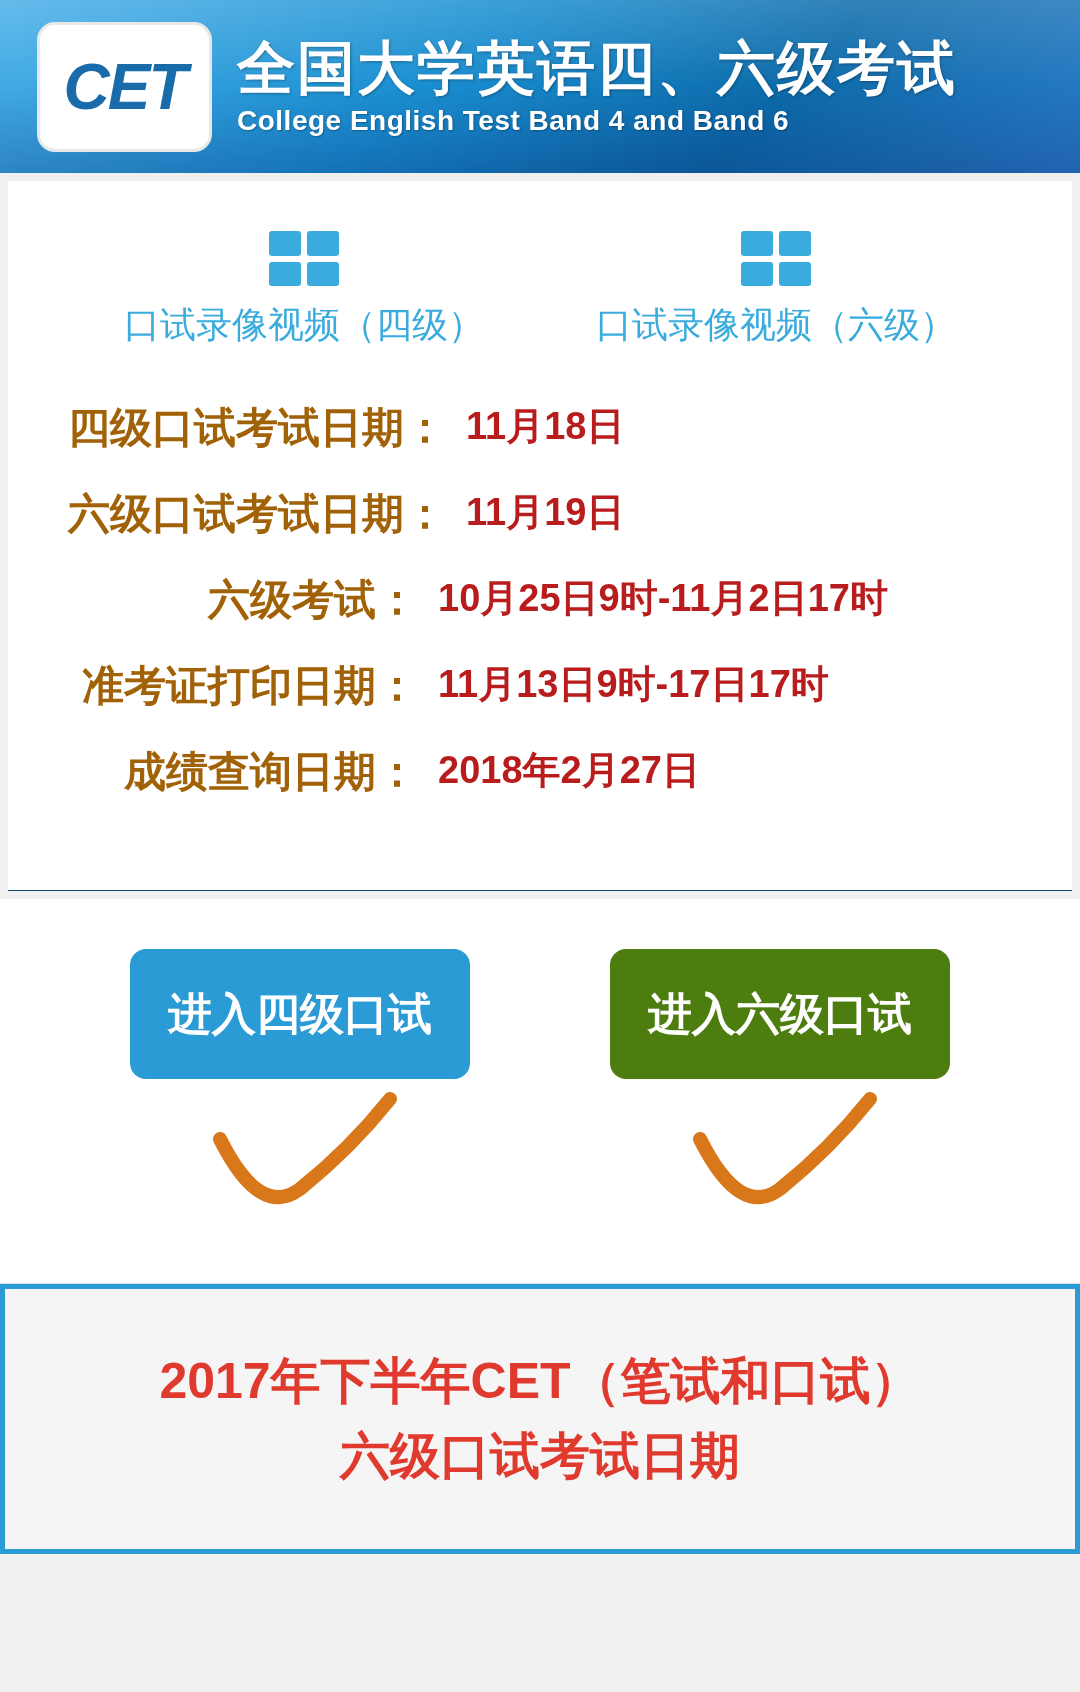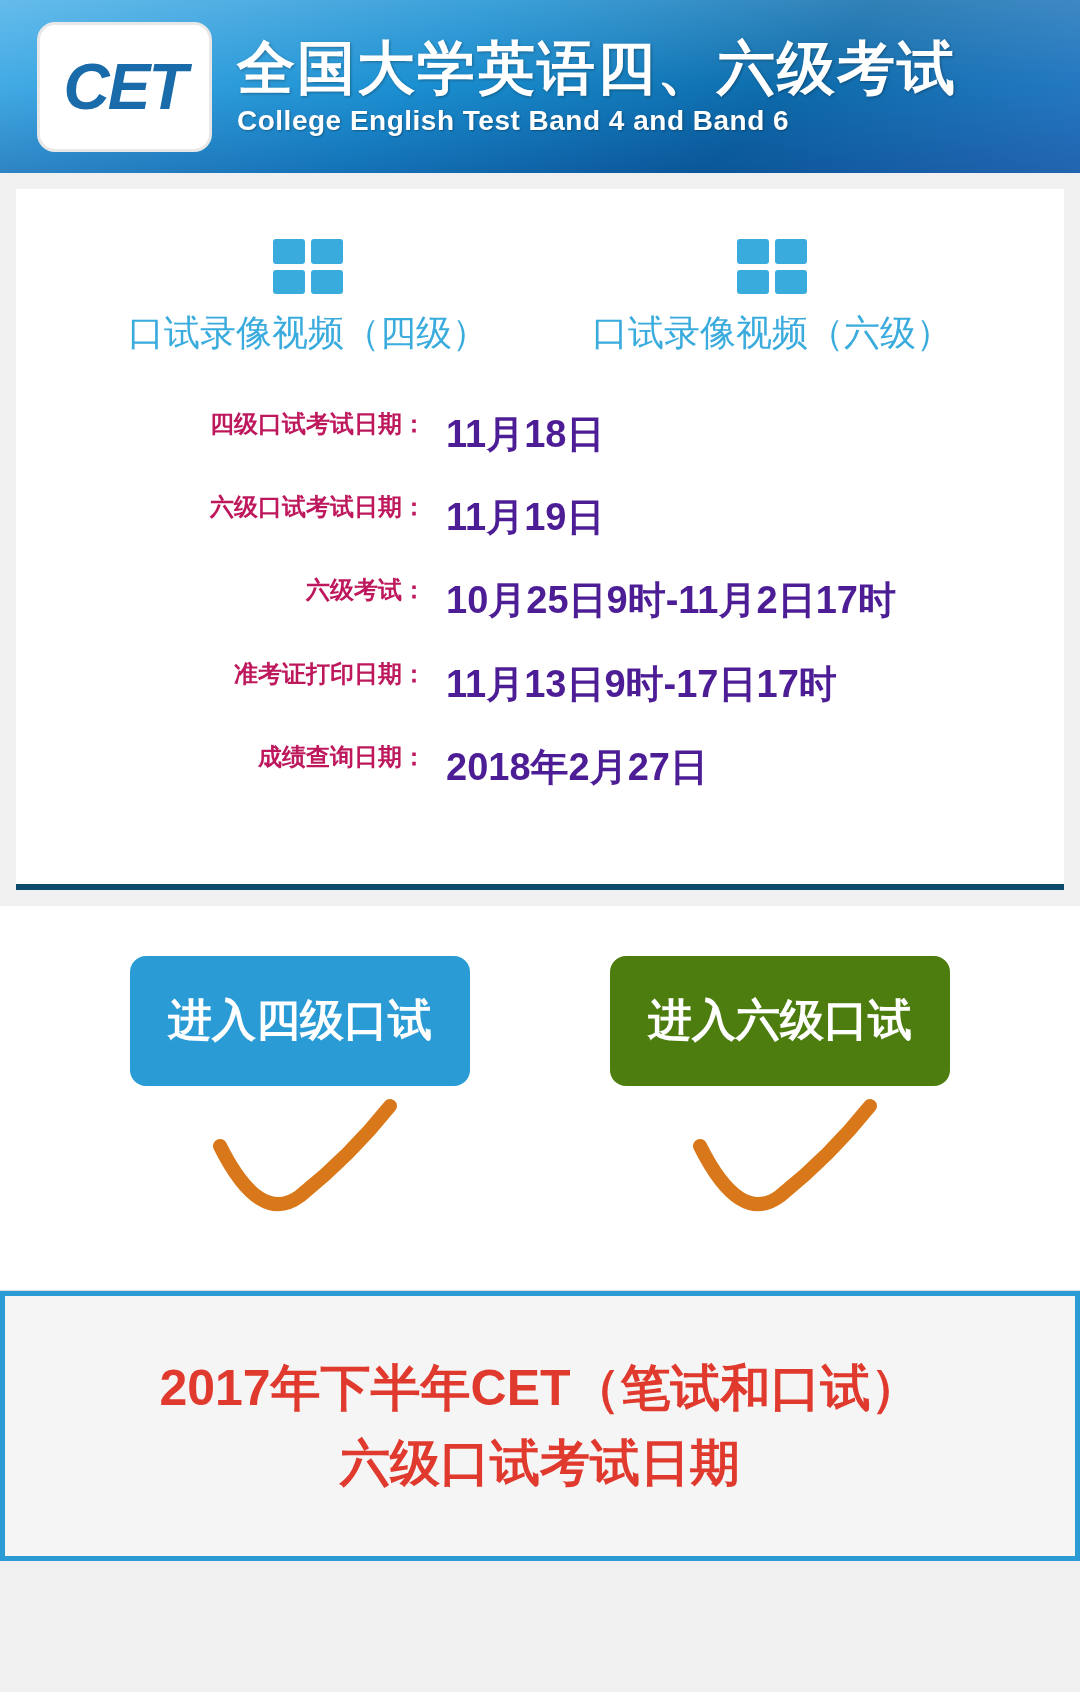--- a/index.html
+++ b/index.html
@@ -68,23 +68,23 @@
       font-weight: 700;
       color: white;
       margin-top: 5px;
       text-shadow: 1px 1px 2px rgba(0,0,0,0.3);
       letter-spacing: 0.5px;
     }
 
     
     .main-section {
       background: white;
-      margin: 16px;
+      margin: 8px;
       padding: 50px 60px 60px;
-      border-bottom: 6px solid #0c4a6e;
+      border-bottom: 1px solid #0c4a6e;
     }
 
     
     .video-row {
       display: flex;
       justify-content: space-around;
       align-items: center;
       margin-bottom: 50px;
     }
     .video-item {
@@ -115,32 +115,32 @@
     
     .info-table {
       width: 100%;
     }
     .info-row {
       display: flex;
       align-items: flex-start;
       margin-bottom: 30px;
     }
     .info-label {
-      font-size: 24px;
-      font-weight: 700;
-      color: #be185d;
+      font-size: 42px;
+      font-weight: 700;
+      color: #a16207;
       white-space: nowrap;
       text-align: right;
       min-width: 370px;
       padding-right: 20px;
     }
     .info-value {
       font-size: 38px;
       font-weight: 700;
-      color: #4c1d95;
+      color: #b91c1c;
       flex: 1;
       line-height: 1.4;
     }
 
     
     .button-section {
       background: white;
       padding: 50px 60px 60px;
       display: flex;
       justify-content: space-around;

